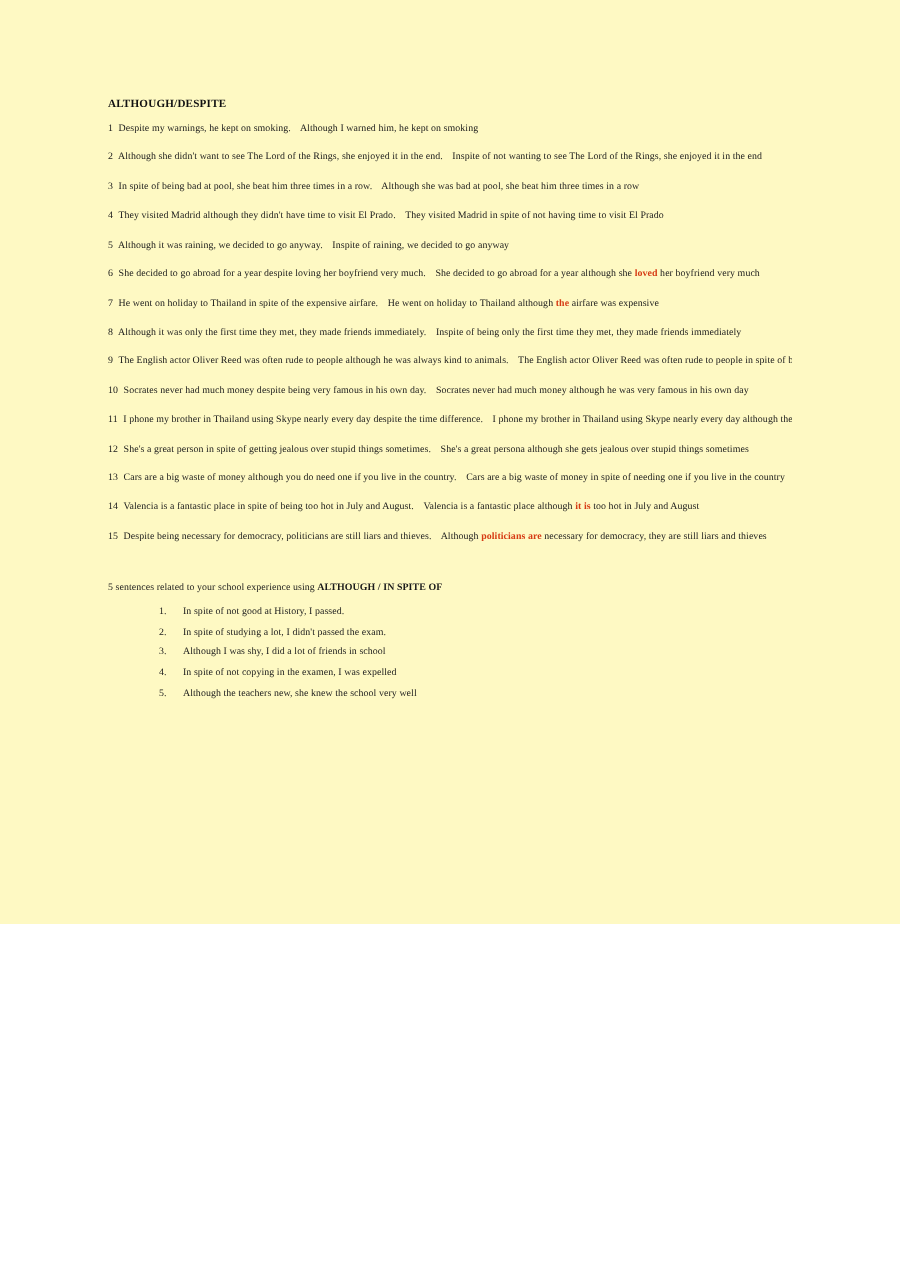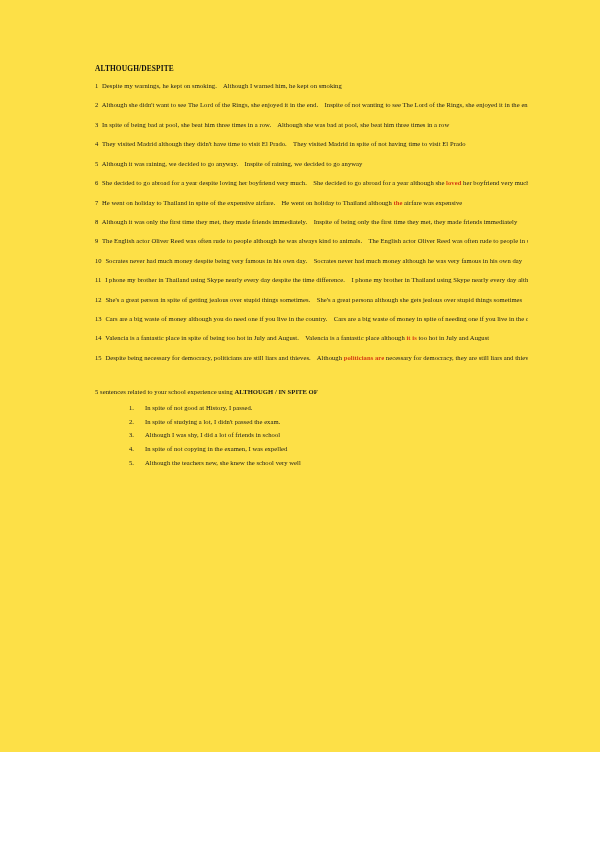--- a/index.html
+++ b/index.html
@@ -10,24 +10,24 @@
   body {
     width: 600px;
     height: 848px;
     font-family: "Liberation Serif", serif;
     color: #1a1a1a;
     overflow: hidden;
   }
   .page {
     position: relative;
     width: 600px;
-    height: 752px;
-    background: #fde047;
+    height: 616px;
+    background: #fef9c3;
     box-sizing: border-box;
-    padding: 64px 72px 0 95px;
+    padding: 64px 72px 0 72px;
   }
   .doc-title {
     font-family: "Liberation Serif", serif;
     font-size: 7.4px;
     font-weight: bold;
     letter-spacing: 0.15px;
     margin: 0 0 9px 0;
     color: #111;
   }
   .exercise-list {

